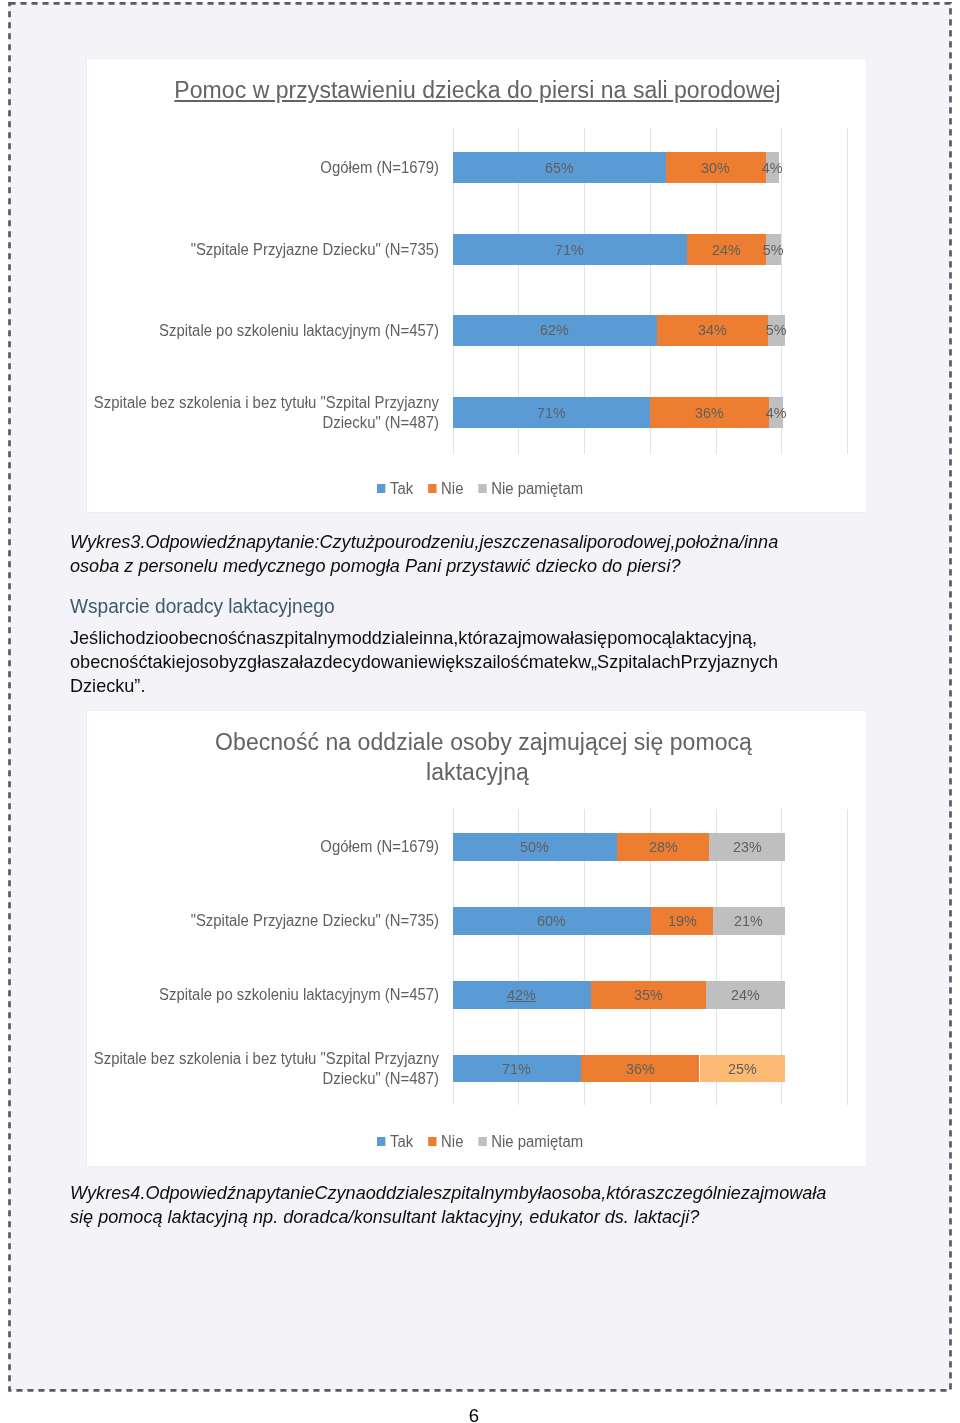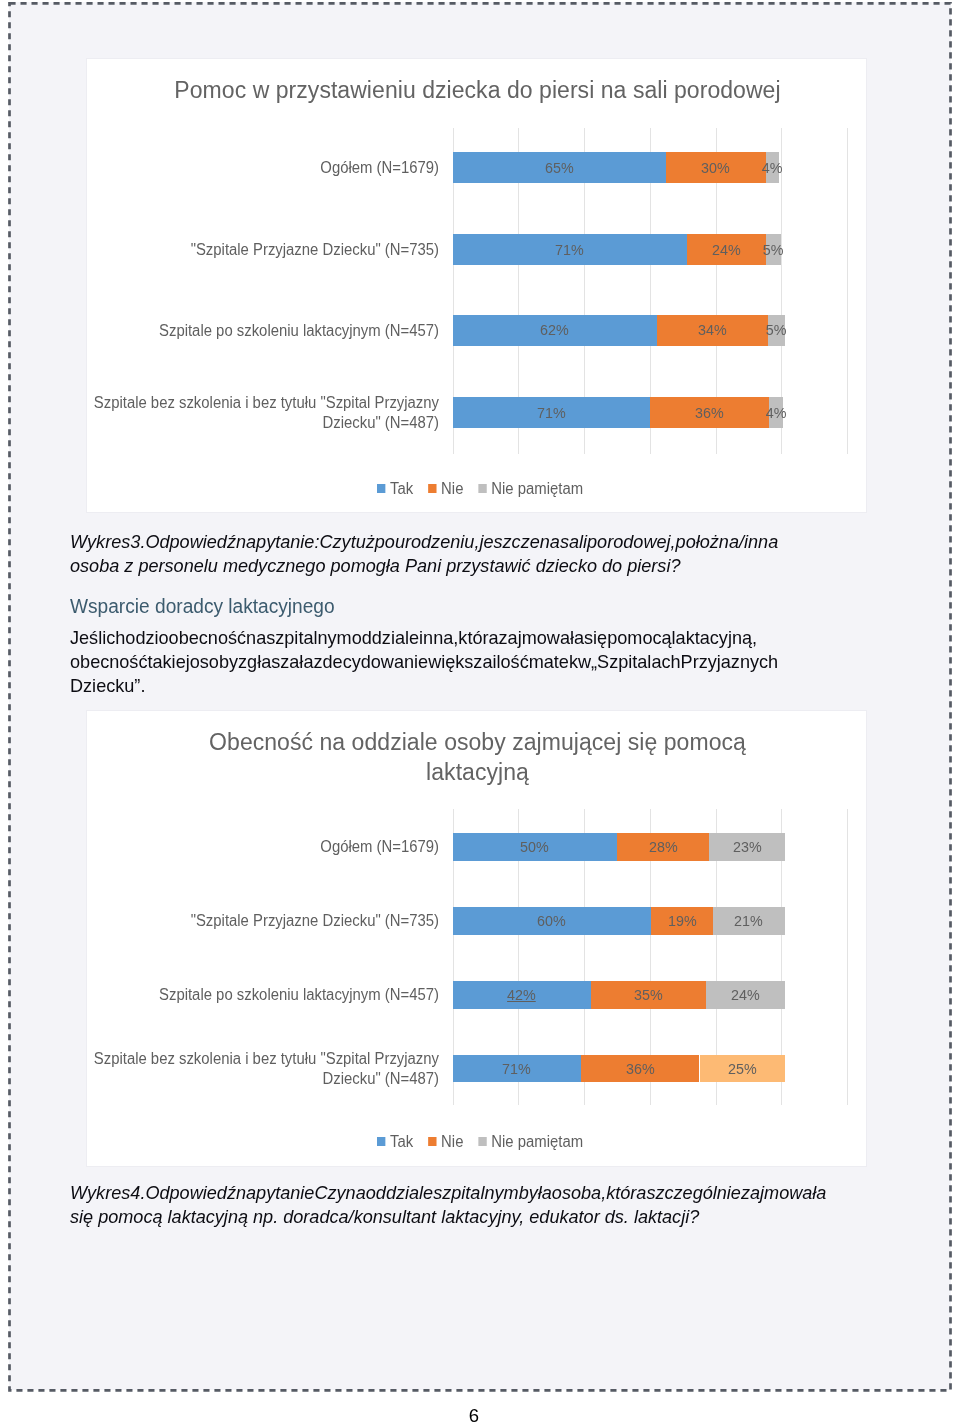--- a/index.html
+++ b/index.html
@@ -37,21 +37,21 @@
            transform-origin:left top;transform:scaleX(0.956);}
   .pageno{position:absolute;text-align:center;font-size:18.5px;line-height:18.5px;color:#000;}
 </style>
 </head>
 <body>
 
 <div class="page">
   <div class="sheet"></div>
 
   <div class="card" id="card1" style="left:86px;top:58px;width:781px;height:455px;">
-      <div class="chart-title" style="left: 0px; width: 781px; top: 15.5px;">Pomoc w przystawieniu dziecka do piersi na sali porodowej</div>
+      <div class="chart-title" style="left: 0px; width: 781px; top: 15.5px; text-decoration: underline;">Pomoc w przystawieniu dziecka do piersi na sali porodowej</div>
       <div class="gridline" style="left: 366px; top: 68.5px; height: 326.2px;"></div>
       <div class="gridline" style="left: 431px; top: 68.5px; height: 326.2px;"></div>
       <div class="gridline" style="left: 497px; top: 68.5px; height: 326.2px;"></div>
       <div class="gridline" style="left: 563px; top: 68.5px; height: 326.2px;"></div>
       <div class="gridline" style="left: 629px; top: 68.5px; height: 326.2px;"></div>
       <div class="gridline" style="left: 694px; top: 68.5px; height: 326.2px;"></div>
       <div class="gridline" style="left: 760px; top: 68.5px; height: 326.2px;"></div>
       <div class="catlabel" style="left: -68px; width: 420px; top: 98.95px;"><div>Ogółem (N=1679)</div></div>
       <div class="seg" style="left: 365.5px; top: 93.4px; width: 213.4px; height: 30.6px; background: rgb(91, 155, 213);">
         <span>65%</span>
@@ -115,21 +115,21 @@
 
   <div class="heading" id="heading" style="left:70px;top:594px;width:400px;">Wsparcie doradcy laktacyjnego</div>
 
   <div class="tblock body" id="body1" style="left:70px;top:626px;width:815px;">
       <div class="ln j"><span>Jeśli</span><span>chodzi</span><span>o</span><span>obecność</span><span>na</span><span>szpitalnym</span><span>oddziale</span><span>inna,</span><span>która</span><span>zajmowała</span><span>się</span><span>pomocą</span><span>laktacyjną,</span></div>
       <div class="ln j"><span>obecność</span><span>takiej</span><span>osoby</span><span>zgłaszała</span><span>zdecydowanie</span><span>większa</span><span>ilość</span><span>matek</span><span>w</span><span>„Szpitalach</span><span>Przyjaznych</span></div>
       <div class="ln"><span>Dziecku”.</span></div>
     </div>
 
   <div class="card" id="card2" style="left:86px;top:710px;width:781px;height:457px;">
-      <div class="chart-title" style="left: 0px; width: 781px; top: 15.5px;">Obecność na oddziale osoby zajmującej się pomocą</div>
+      <div class="chart-title" style="left: 6px; width: 781px; top: 15.5px;">Obecność na oddziale osoby zajmującej się pomocą</div>
       <div class="chart-title" style="left: 0px; width: 781px; top: 46.3px;">laktacyjną</div>
       <div class="gridline" style="left: 366px; top: 97.9px; height: 296.3px;"></div>
       <div class="gridline" style="left: 431px; top: 97.9px; height: 296.3px;"></div>
       <div class="gridline" style="left: 497px; top: 97.9px; height: 296.3px;"></div>
       <div class="gridline" style="left: 563px; top: 97.9px; height: 296.3px;"></div>
       <div class="gridline" style="left: 629px; top: 97.9px; height: 296.3px;"></div>
       <div class="gridline" style="left: 694px; top: 97.9px; height: 296.3px;"></div>
       <div class="gridline" style="left: 760px; top: 97.9px; height: 296.3px;"></div>
       <div class="catlabel" style="left: -68px; width: 420px; top: 126.2px;"><div>Ogółem (N=1679)</div></div>
       <div class="seg" style="left: 365.5px; top: 122.3px; width: 164.654px; height: 27.3px; background: rgb(91, 155, 213);">

